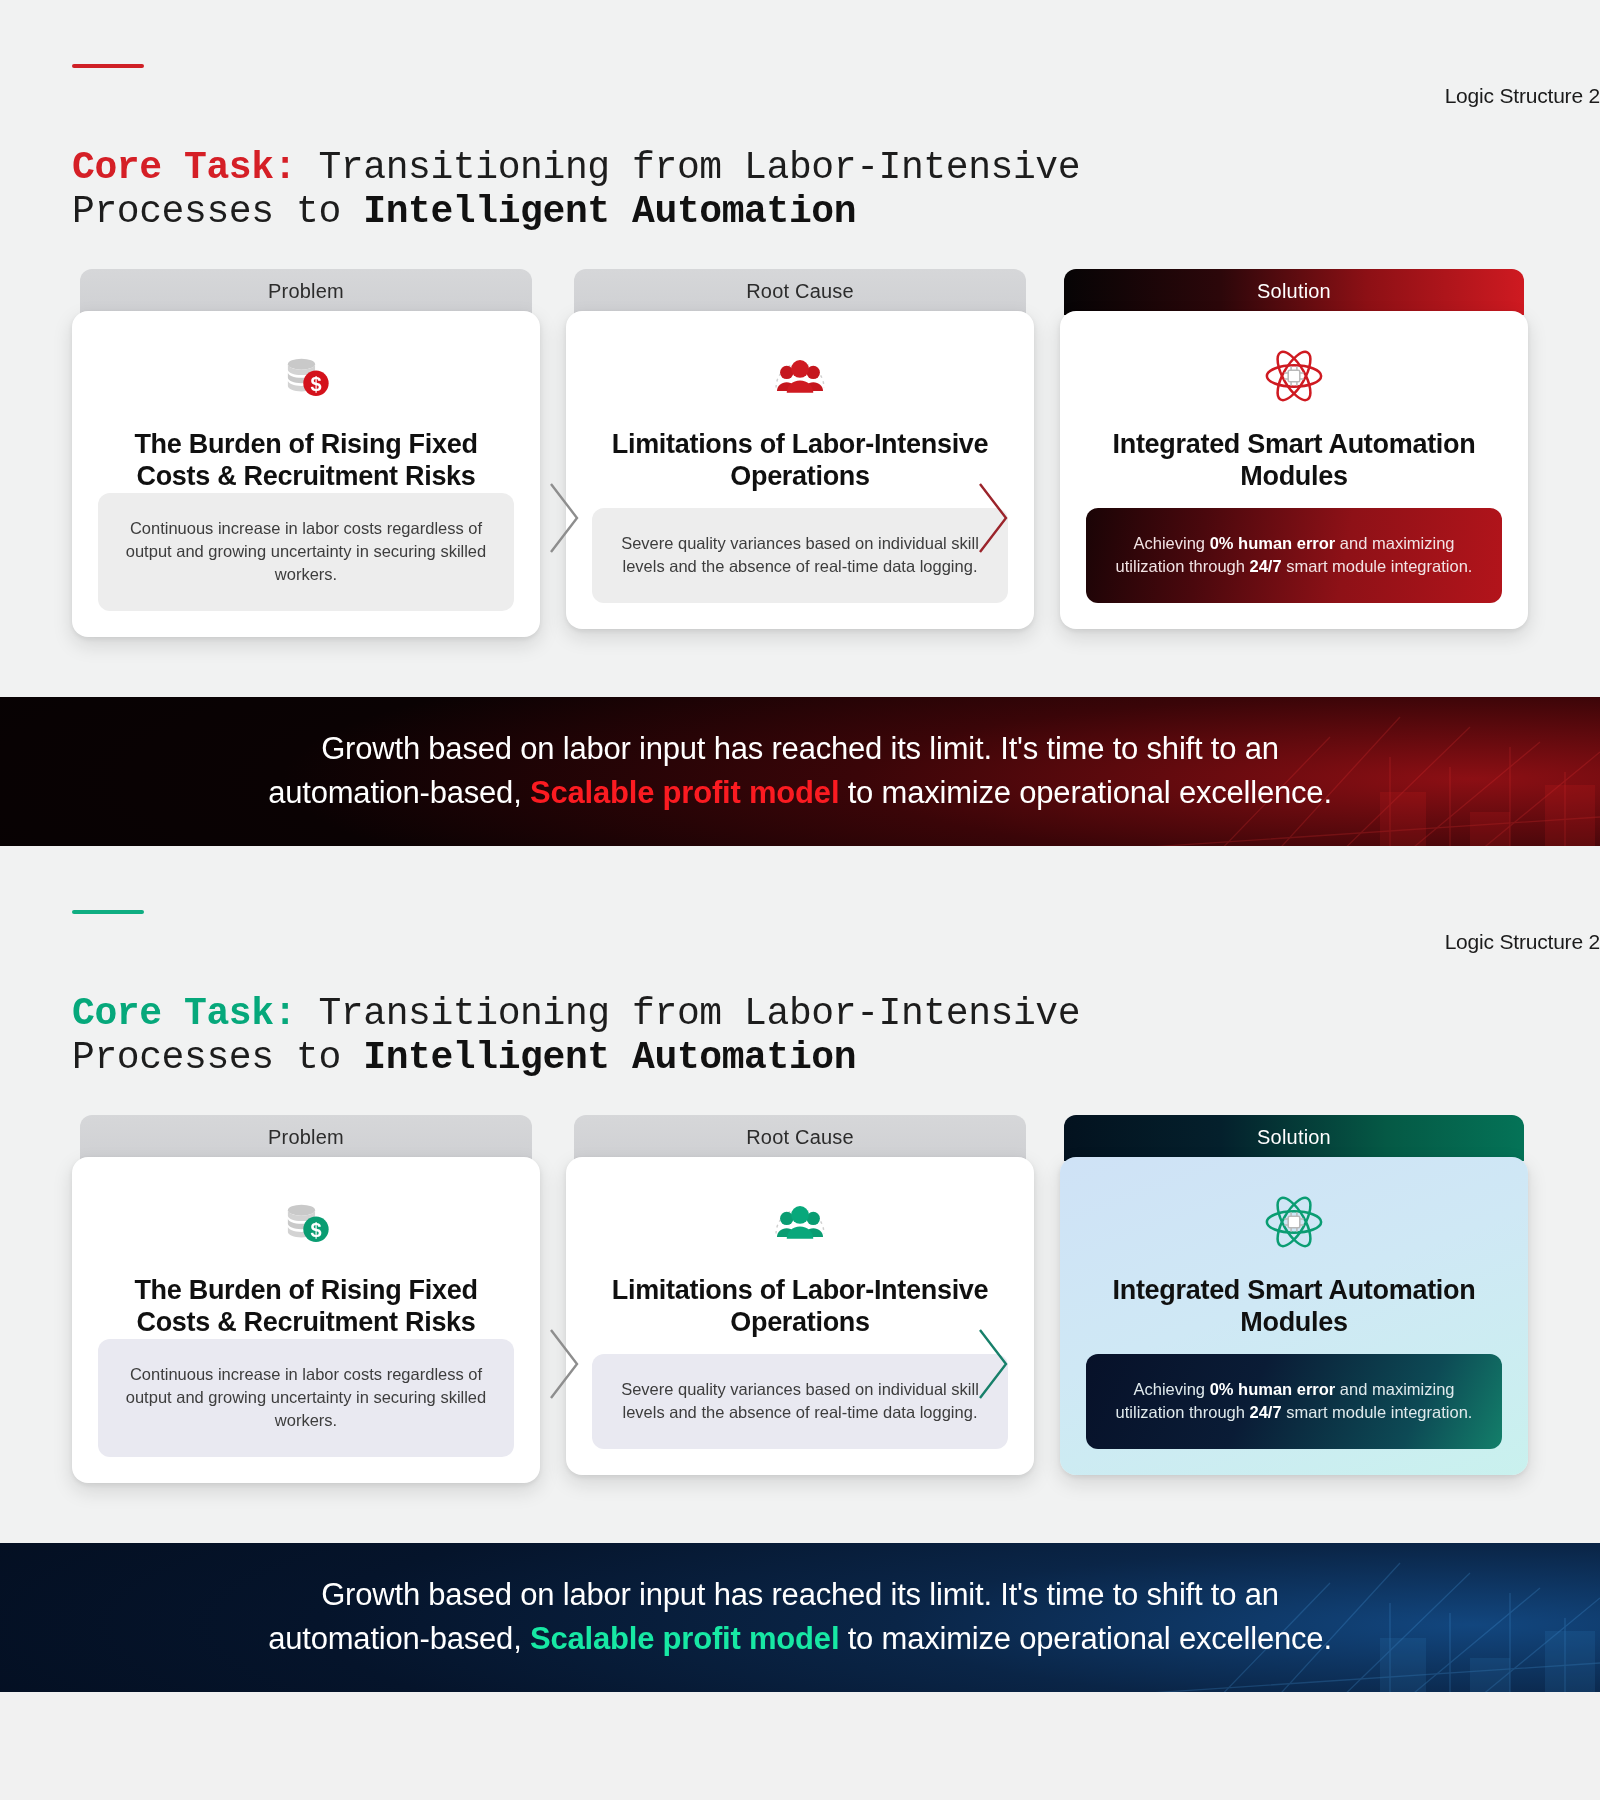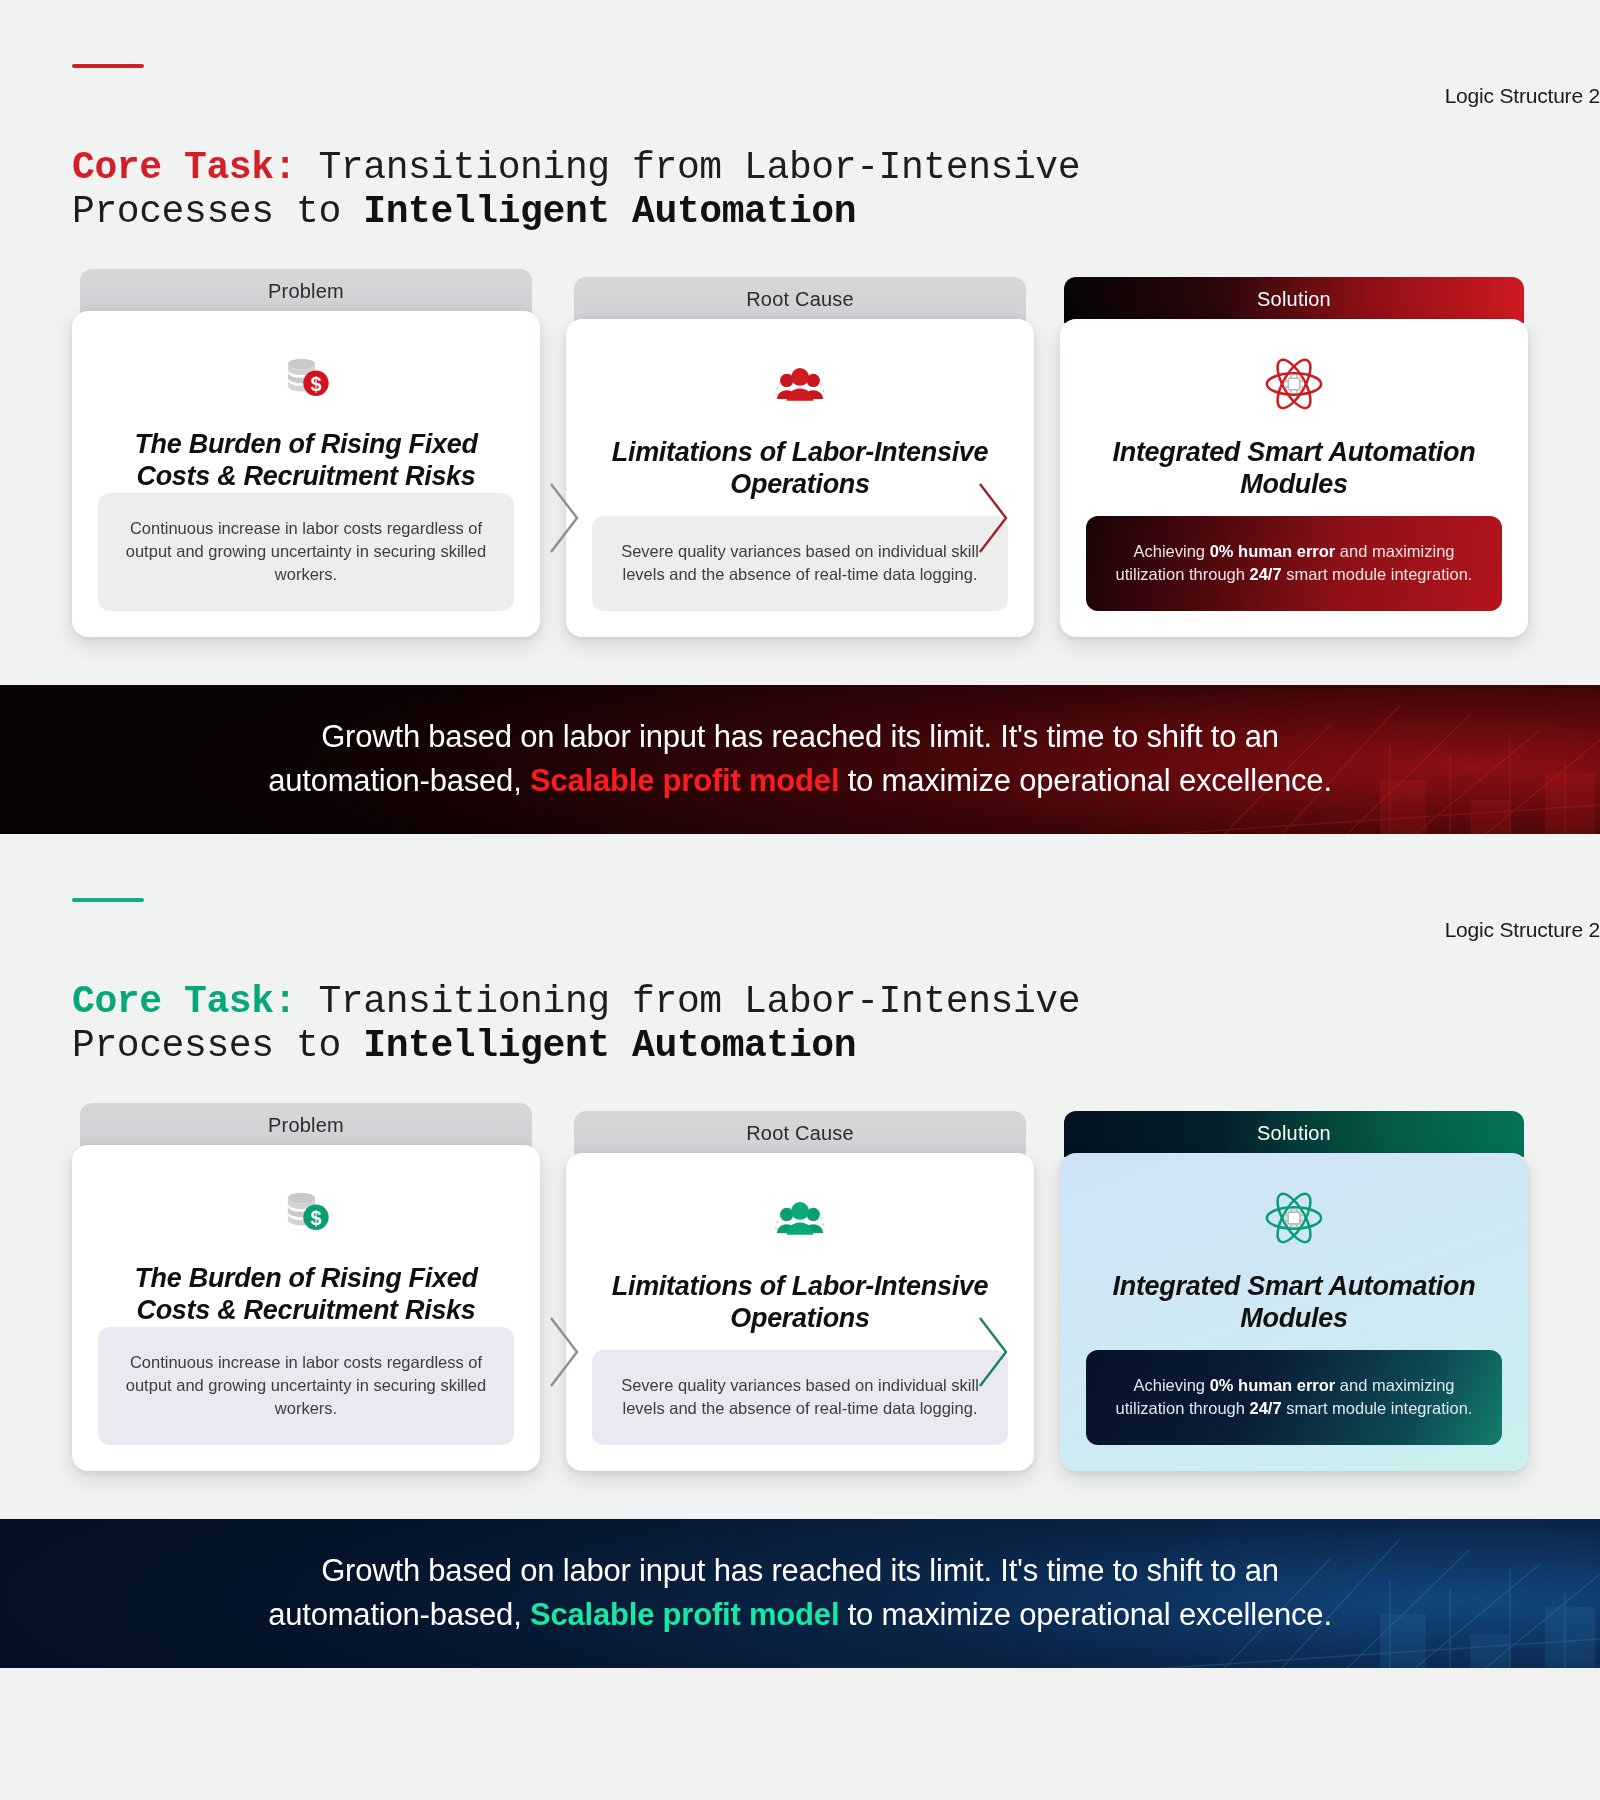--- a/index.html
+++ b/index.html
@@ -38,23 +38,23 @@
   }
   .headline .lead { font-weight: 700; }
   .headline .lead.red  { color: #d51f26; }
   .headline .lead.teal { color: #06a87b; }
   .headline .strong { font-weight: 700; color: #111; }
 
   
   .cards {
     position: relative;
     margin: 30px 0 0 0;
-    padding: 0 72px 48px 72px;
+    padding: 0 72px 60px 72px;
     display: flex;
-    align-items: flex-end;
+    align-items: flex-start;
     gap: 26px;
   }
   .card { position: relative; flex: 1 1 0; min-width: 0; }
 
   .card-tab {
     height: 46px;
     margin: 0 8px;
     border-radius: 12px 12px 0 0;
     display: flex;
     align-items: center;
@@ -101,21 +101,20 @@
   .card-icon svg { display: block; }
 
   .card-title {
     margin-top: 22px;
     font-size: 27px;
     line-height: 1.18;
     font-weight: 700;
     text-align: center;
     color: #101010;
     letter-spacing: -0.3px;
-    font-style: italic;
   }
 
   .card-note {
     margin-top: auto;
     width: 100%;
     border-radius: 12px;
     padding: 24px 18px;
     font-size: 16.5px;
     line-height: 1.42;
     text-align: center;

